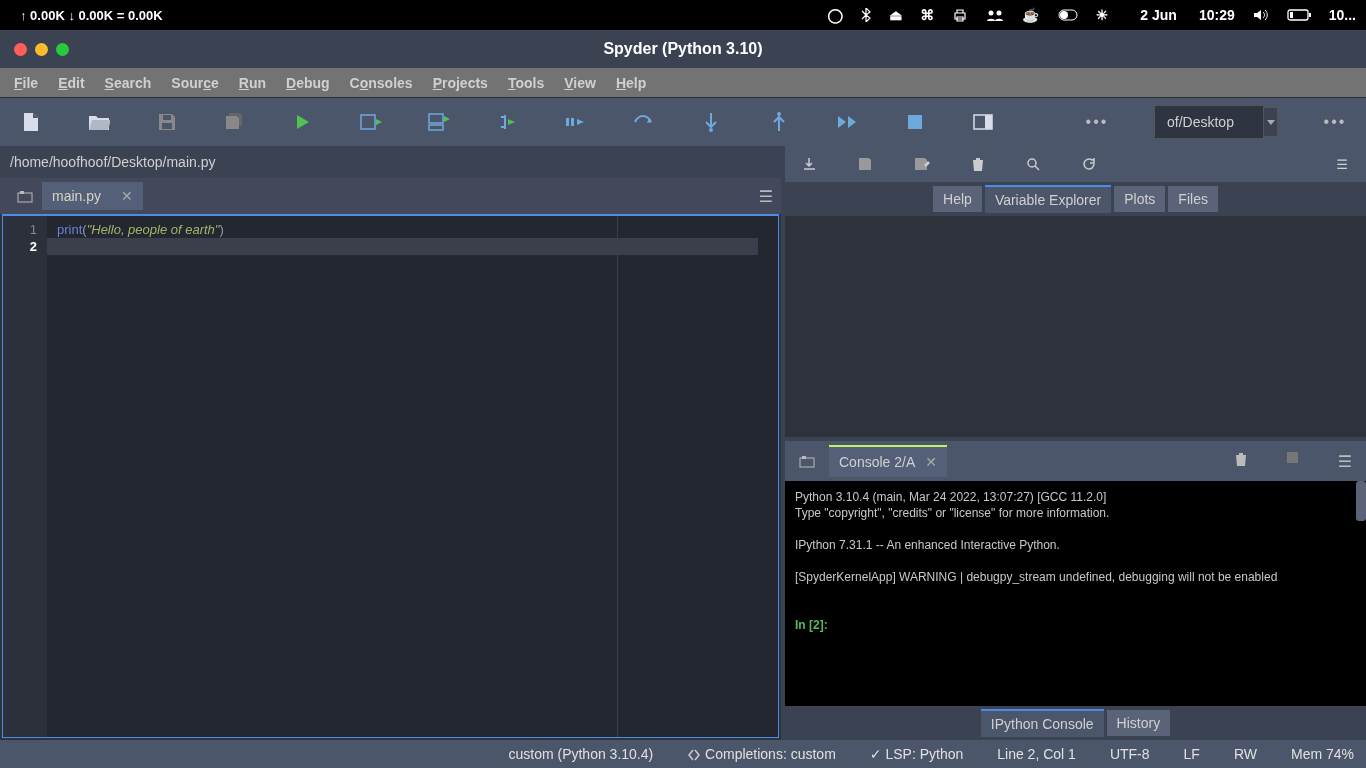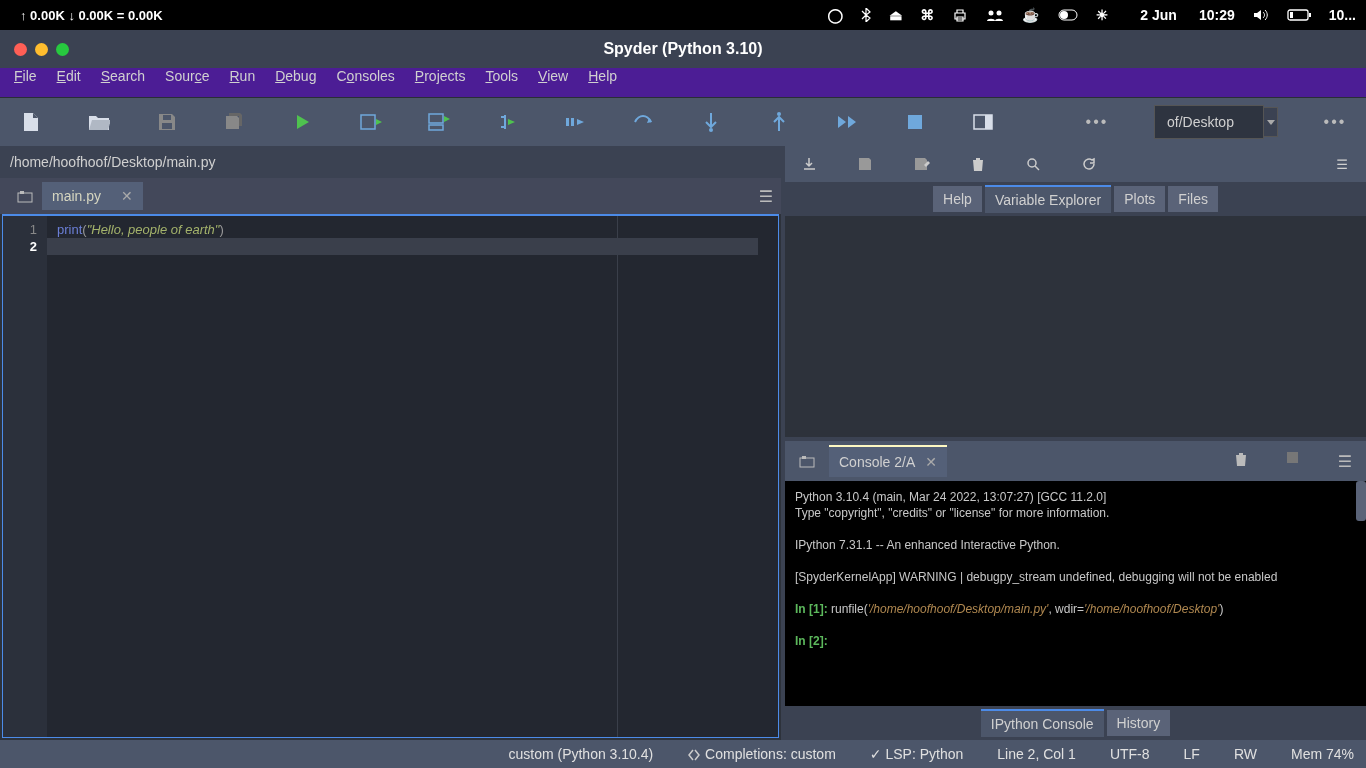--- a/index.html
+++ b/index.html
@@ -14,21 +14,21 @@
 .menubar .datetime { margin-left:14px; font-weight:700; }
 
 
 .titlebar { height:38px; background:#3b4252; display:flex; align-items:center; position:relative; }
 .traffic { display:flex; gap:8px; padding-left:14px; }
 .traffic div { width:13px; height:13px; border-radius:50%; }
 .traffic .r { background:#ff5f56; } .traffic .y { background:#ffbd2e; } .traffic .g { background:#27c93f; }
 .titlebar .title { position:absolute; left:50%; transform:translateX(-50%); color:#fff; font-weight:700; font-size:16px; }
 
 
-.appmenu { height:30px; background:#4c1d95; display:flex; align-items:flex-start; padding:0 14px; gap:20px; font-size:14px; border-bottom:1px solid #2a2e36; }
+.appmenu { height:30px; background:#737373; display:flex; align-items:center; padding:0 14px; gap:20px; font-size:14px; border-bottom:1px solid #2a2e36;font-weight:bold; }
 .appmenu span { cursor:pointer; }
 .appmenu u { text-decoration:underline; }
 
 
 .toolbar { height:48px; background:#4c566a; display:flex; align-items:center; padding:0 20px; gap:46px; }
 .toolbar .ico { width:22px; height:22px; display:flex; align-items:center; justify-content:center; color:#d8dee9; }
 .toolbar .spacer { flex:1; }
 .toolbar .wd { background:#2e3440; color:#d0d0d0; padding:8px 12px; border:1px solid #555; font-size:14px; width:110px; text-align:left; }
 .toolbar .wd-wrap { display:flex; align-items:center; }
 .toolbar .wd-drop { width:14px; height:30px; background:#3b4252; border:1px solid #555; border-left:none; display:flex; align-items:center; justify-content:center; }
@@ -65,21 +65,21 @@
 .var-head .name { width:56px; display:flex; align-items:center; gap:2px; }
 .var-head .type { width:56px; } .var-head .size { width:46px; } .var-head .val { flex:1; }
 .pane-tabs { height:34px; background:#3b4252; display:flex; align-items:center; justify-content:center; gap:3px; }
 .pane-tabs div { background:#5a6378; padding:5px 10px; font-size:14px; color:#d0d0d0; }
 .pane-tabs .active { border-top:2px solid #4c8be8; background:#4c566a; }
 
 
 .con-pane { flex:1; display:flex; flex-direction:column; }
 .con-tb { height:40px; background:#4c566a; display:flex; align-items:center; padding:0 14px; }
 .con-tb .browse { width:30px; color:#bbb; font-size:14px; }
-.con-tb .tab { background:#546078; padding:7px 10px; display:flex; align-items:center; gap:10px; font-size:14px; border-top:2px solid #fef9c3; }
+.con-tb .tab { background:#546078; padding:7px 10px; display:flex; align-items:center; gap:10px; font-size:14px; border-top:2px solid #bef264; }
 .con-tb .right-ico { margin-left:auto; display:flex; gap:40px; color:#bbb; }
 .con-body { flex:1; background:#000000; padding:8px 10px; font-family:Menlo,Consolas,monospace; font-size:12px; line-height:16px; color:#c8c8c8; overflow:auto; position:relative; }
 .con-body .g { color:#5cb85c; font-weight:bold; } .con-body .o { color:#b08850; font-style:italic; }
 .con-scroll { position:absolute; right:0; top:0; width:10px; height:40px; background:#5a6378; border-radius:3px; }
 
 
 .status { height:28px; background:#4c566a; display:flex; align-items:center; padding:0 12px; font-size:14px; color:#e0e0e0; gap:34px; }
 .status .spacer { flex:1; }
 
 svg { display:block; }
@@ -370,21 +370,20 @@
       </div>
       <div class="con-body">
         <div class="con-scroll"></div>
         <div>Python 3.10.4 (main, Mar 24 2022, 13:07:27) [GCC 11.2.0]</div>
         <div>Type "copyright", "credits" or "license" for more information.</div>
         <br>
         <div>IPython 7.31.1 -- An enhanced Interactive Python.</div>
         <br>
         <div>[SpyderKernelApp] WARNING | debugpy_stream undefined, debugging will not be enabled</div>
         <br>
-        <div><span class="g"><span>In [</span><span>1</span><span>]: </span></span><span>runfile(</span><span class="o">'/home/hoofhoof/Desktop/main.py'</span><span>, wdir=</span><span class="o">'/home/hoofhoof/Desktop'</span><span>)</span></div>
         <br>
         <div><span class="g"><span>In [</span><span>2</span><span>]: </span></span></div>
       </div>
       <div class="pane-tabs">
         <div class="active">IPython Console</div>
         <div>History</div>
       </div>
     </div>
   </div>
 </div>

